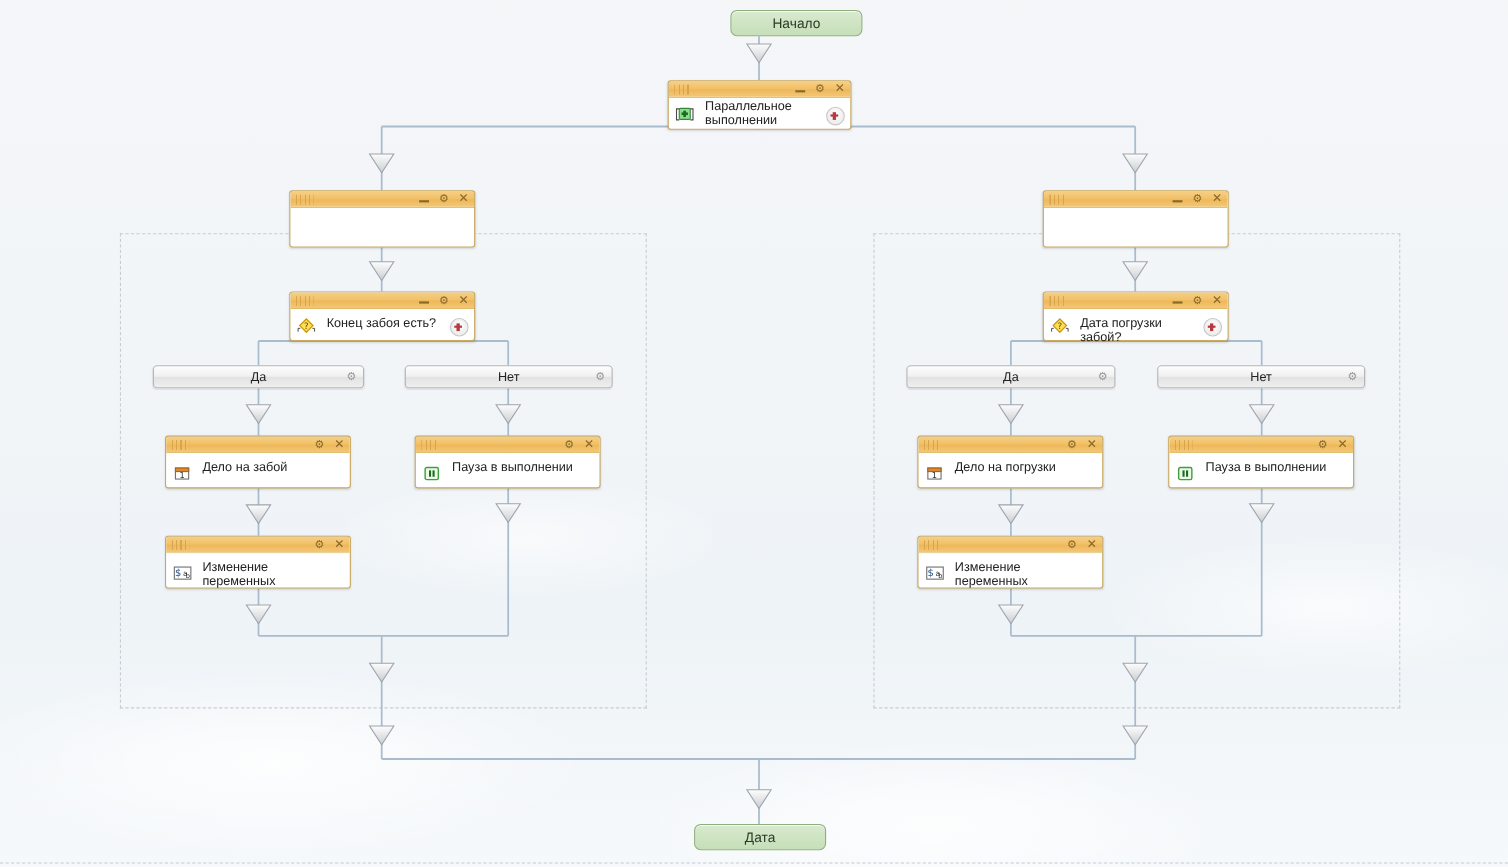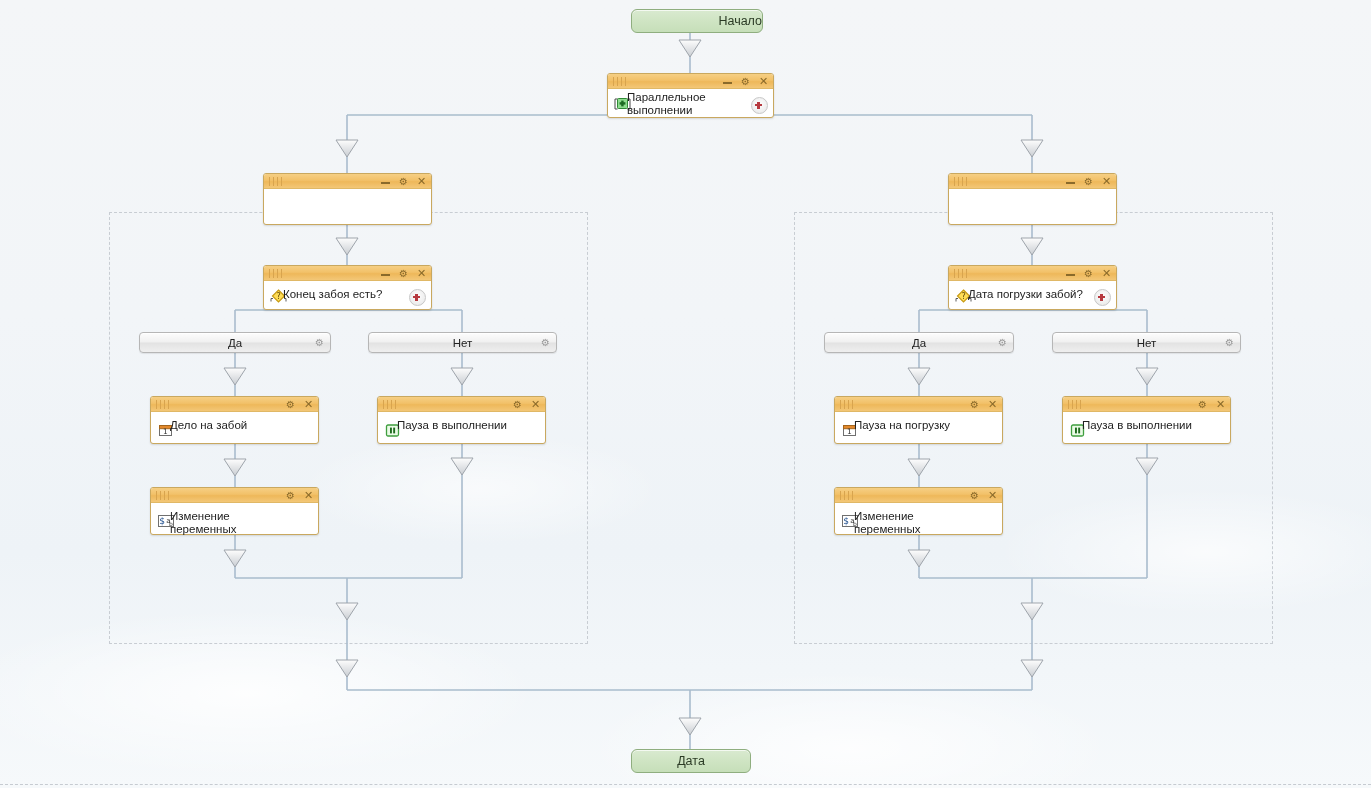--- a/index.html
+++ b/index.html
@@ -42,21 +42,21 @@
   }
   .grip{position:absolute;left:5px;top:3px;width:16px;height:9px;
     background:repeating-linear-gradient(90deg,#d8a44e 0 1px,transparent 1px 4px);}
   .hicons{position:absolute;right:4px;top:0;height:15px;display:flex;align-items:center;gap:7px;}
   .hic{width:11px;height:11px;position:relative;}
   .hic.min::after{content:"";position:absolute;left:1px;top:6px;width:9px;height:1.5px;background:#8a6a2a;}
   .hic.gear{font-size:10px;line-height:11px;text-align:center;color:#8a6a2a;}
   .hic.close{font-size:11px;line-height:11px;text-align:center;color:#8a6a2a;font-weight:bold;}
   .node .body{position:relative;height:calc(100% - 15px);}
   .node .ico{position:absolute;left:6px;bottom:5px;width:17px;height:16px;}
-  .node .lbl{position:absolute;left:19px;top:7px;right:22px;font-size:11.5px;color:#222;line-height:13px;}
+  .node .lbl{position:absolute;left:33px;top:7px;right:22px;font-size:11.5px;color:#222;line-height:13px;}
   .node .lbl.two{top:2px;}
   .plusbtn{position:absolute;right:5px;top:8px;width:15px;height:15px;border-radius:50%;
     background:radial-gradient(circle at 50% 40%,#fdfdfd,#e7e7e7);border:1px solid #c7c7c7;}
   .plusbtn::before,.plusbtn::after{content:"";position:absolute;background:#b6393f;}
   .plusbtn::before{left:3px;top:6px;width:7px;height:2.2px;}
   .plusbtn::after{left:5.4px;top:3.6px;width:2.2px;height:7px;}
 
   
   .pill{
     position:absolute;box-sizing:border-box;height:21px;
@@ -145,21 +145,21 @@
         <path d="M224 550 L246 550 L235 567 Z"></path>
         <path d="M908 550 L930 550 L919 567 Z"></path>
         <path d="M336 603 L358 603 L347 620 Z"></path>
         <path d="M1021 603 L1043 603 L1032 620 Z"></path>
         <path d="M336 660 L358 660 L347 677 Z"></path>
         <path d="M1021 660 L1043 660 L1032 677 Z"></path>
         <path d="M679 718 L701 718 L690 735 Z"></path>
       </g>
   </svg>
 
-  <div class="term" id="start-node" style="left:631px;top:9px;width:132px;height:24px;justify-content:flex-end;">
+  <div class="term" id="start-node" style="left:664px;top:9px;width:120px;height:24px;">
     <span>Начало</span>
   </div>
 
   <div class="term" id="end-node" style="left:631px;top:749px;width:120px;height:24px;">
     <span>Дата</span>
   </div>
 
   <div class="layer" id="nodes-layer">
       <div class="node" style="left: 607px; top: 73px; width: 167px; height: 45px;">
     <div class="hdr">
@@ -299,21 +299,21 @@
       </span>
     </div>
     <div class="body">
       <span class="ico">
             <svg width="17" height="16" viewBox="0 0 17 16">
         <rect x="2.5" y="3.5" width="12" height="10" fill="#fff" stroke="#6f6f6f"></rect>
         <rect x="2.5" y="3.5" width="12" height="3.2" fill="#e2882c" stroke="#a5641a"></rect>
         <text x="8.5" y="12.3" font-size="7.5" font-family="DejaVu Sans" text-anchor="middle" fill="#333">1</text>
       </svg>
           </span>
-      <span class="lbl">Пауза на погрузку</span>
+      <span class="lbl">Дело на погрузки</span>
 
     </div>
       </div>
       <div class="node" style="left: 1062px; top: 396px; width: 169px; height: 48px;">
     <div class="hdr">
       <span class="grip"></span>
       <span class="hicons">
 
         <span class="hic gear">⚙</span>
         <span class="hic close">✕</span>

